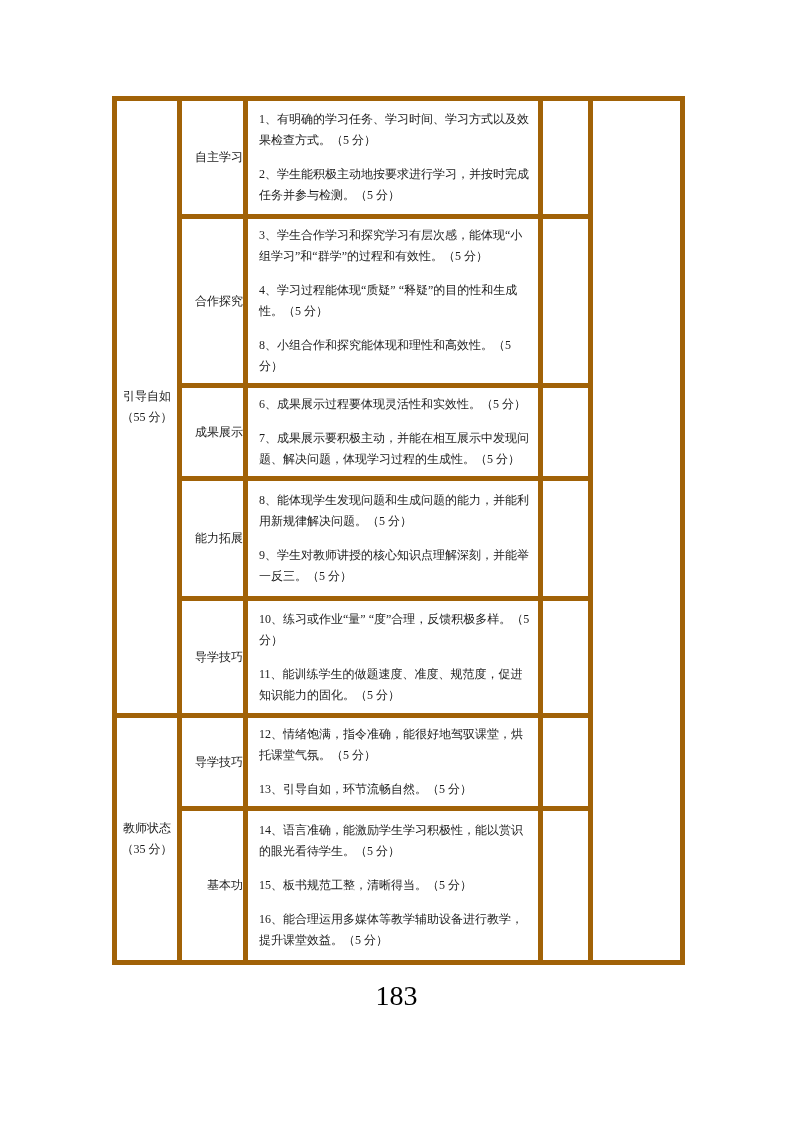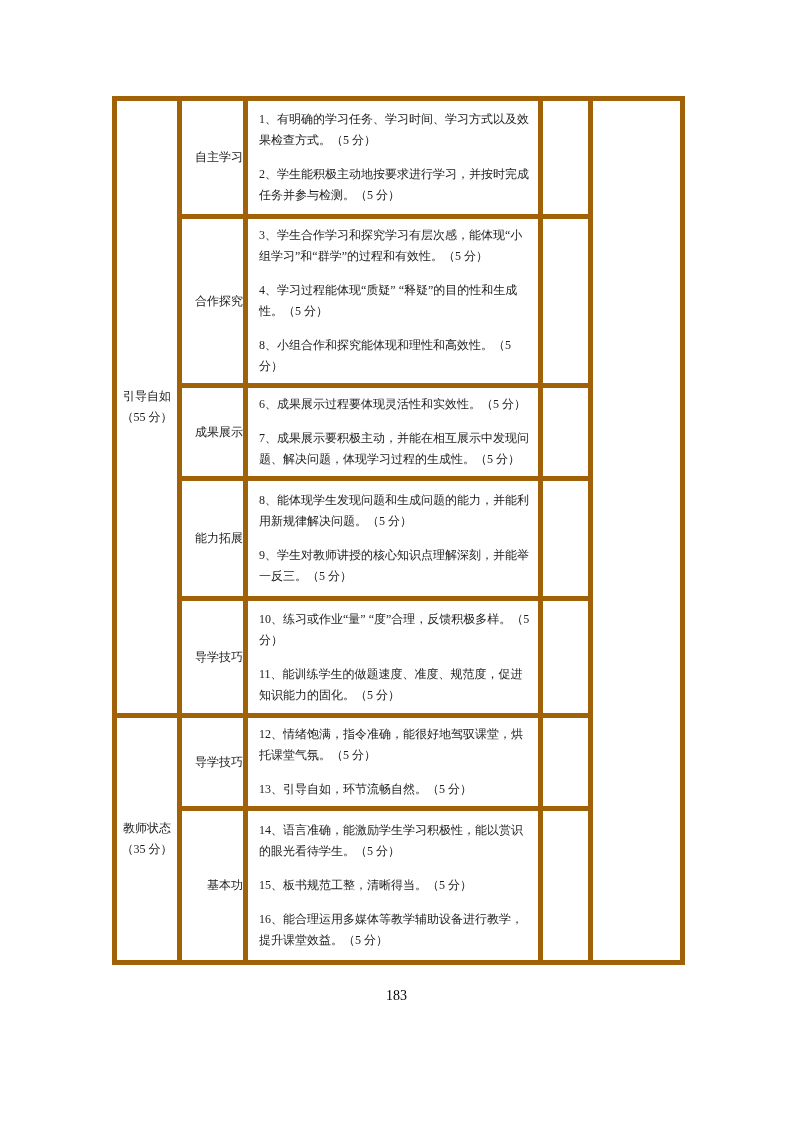--- a/index.html
+++ b/index.html
@@ -59,21 +59,21 @@
   td.crit p + p { margin-top: 13px; }
   td.scorecell { background: #ffffff; }
   td.remarkcell { background: #ffffff; }
 
   .page-number {
     position: absolute;
     left: 0;
     top: 984px;
     width: 793px;
     text-align: center;
-    font-size: 14px;
+    font-size: 28px;
     line-height: 24px;
     color: #000000;
   }
 </style>
 </head>
 <body>
 
 <div class="page">
 
   <table class="rubric">

